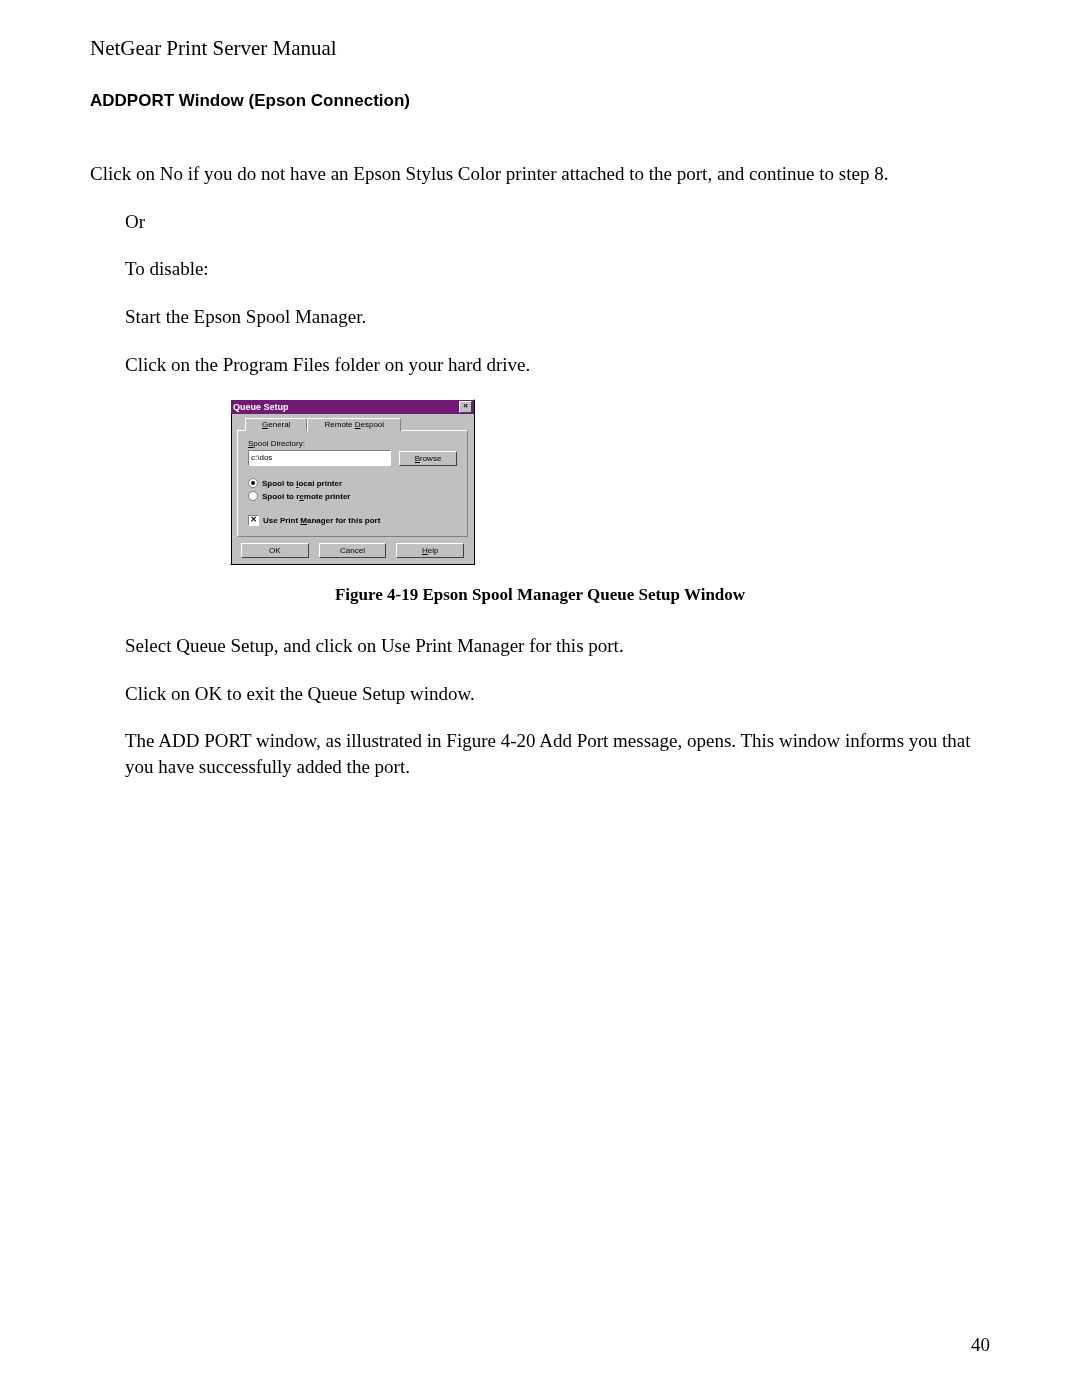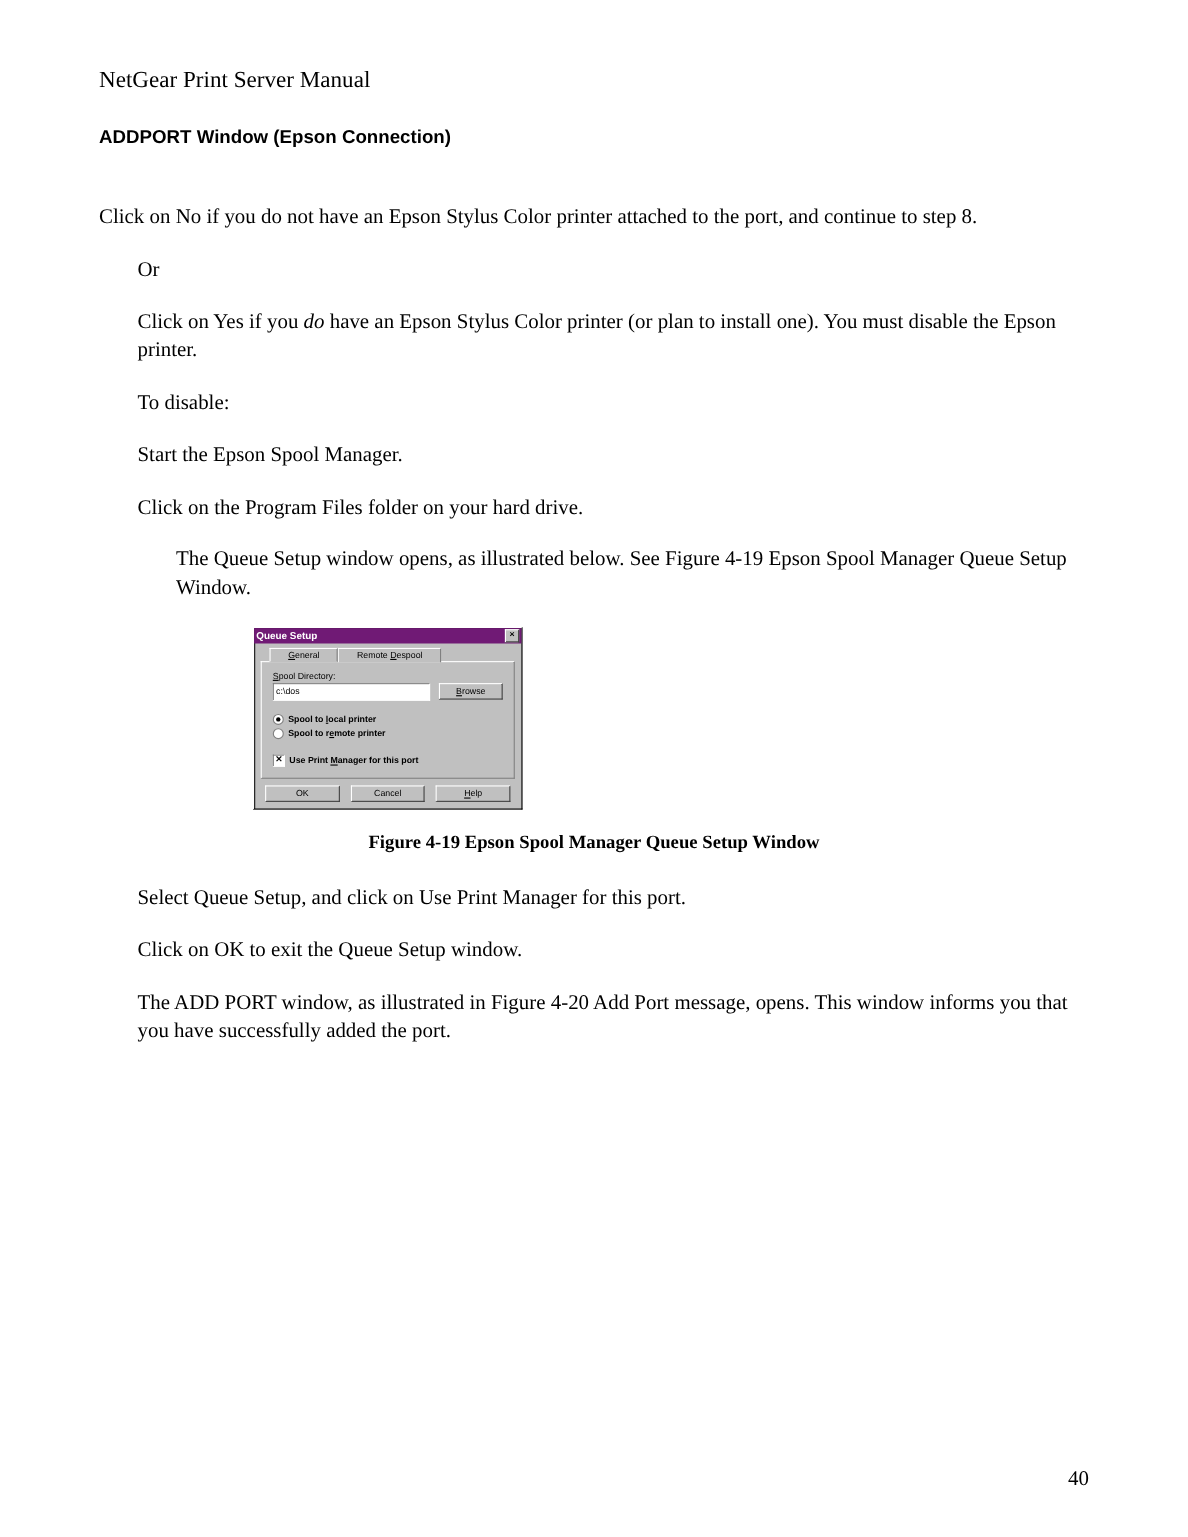--- a/index.html
+++ b/index.html
@@ -4,21 +4,21 @@
 <style>
   body {
     margin: 0;
     padding: 0;
     background: #ffffff;
     font-family: "Times New Roman", Times, serif;
     color: #000;
     width: 1080px;
   }
   .page {
-    padding: 60px 90px 60px 90px;
+    padding: 36px 90px 60px 90px;
     box-sizing: border-box;
     position: relative;
     height: 1396px;
   }
   .header-title {
     font-size: 21px;
     margin-bottom: 30px;
   }
   .section-heading {
     font-family: Liberation Sans, sans-serif;
@@ -218,31 +218,27 @@
 <div class="page">
 
   <div class="header-title">NetGear Print Server Manual</div>
 
   <div class="section-heading">ADDPORT Window (Epson Connection)</div>
 
   <div class="body-text">Click on No if you do not have an Epson Stylus Color printer attached to the port, and continue to step 8.</div>
 
   <div class="body-text indent-1">Or</div>
 
-  <div class="body-text indent-1">
-    <span>Click on Yes if you </span><span class="italic">do</span><span> have an Epson Stylus Color printer (or plan to install one). You must disable the Epson printer.</span>
-  </div>
 
   <div class="body-text indent-1">To disable:</div>
 
   <div class="body-text indent-1">Start the Epson Spool Manager.</div>
 
   <div class="body-text indent-1">Click on the Program Files folder on your hard drive.</div>
 
-  <div class="body-text indent-2">The Queue Setup window opens, as illustrated below. See Figure 4-19 Epson Spool Manager Queue Setup Window.</div>
 
   <div class="dialog-wrap">
     <div class="dialog">
       <div class="dlg-titlebar">
         <span>Queue Setup</span>
         <div class="dlg-close">×</div>
       </div>
       <div class="dlg-body">
         <div class="tabs">
           <div class="tab active">

